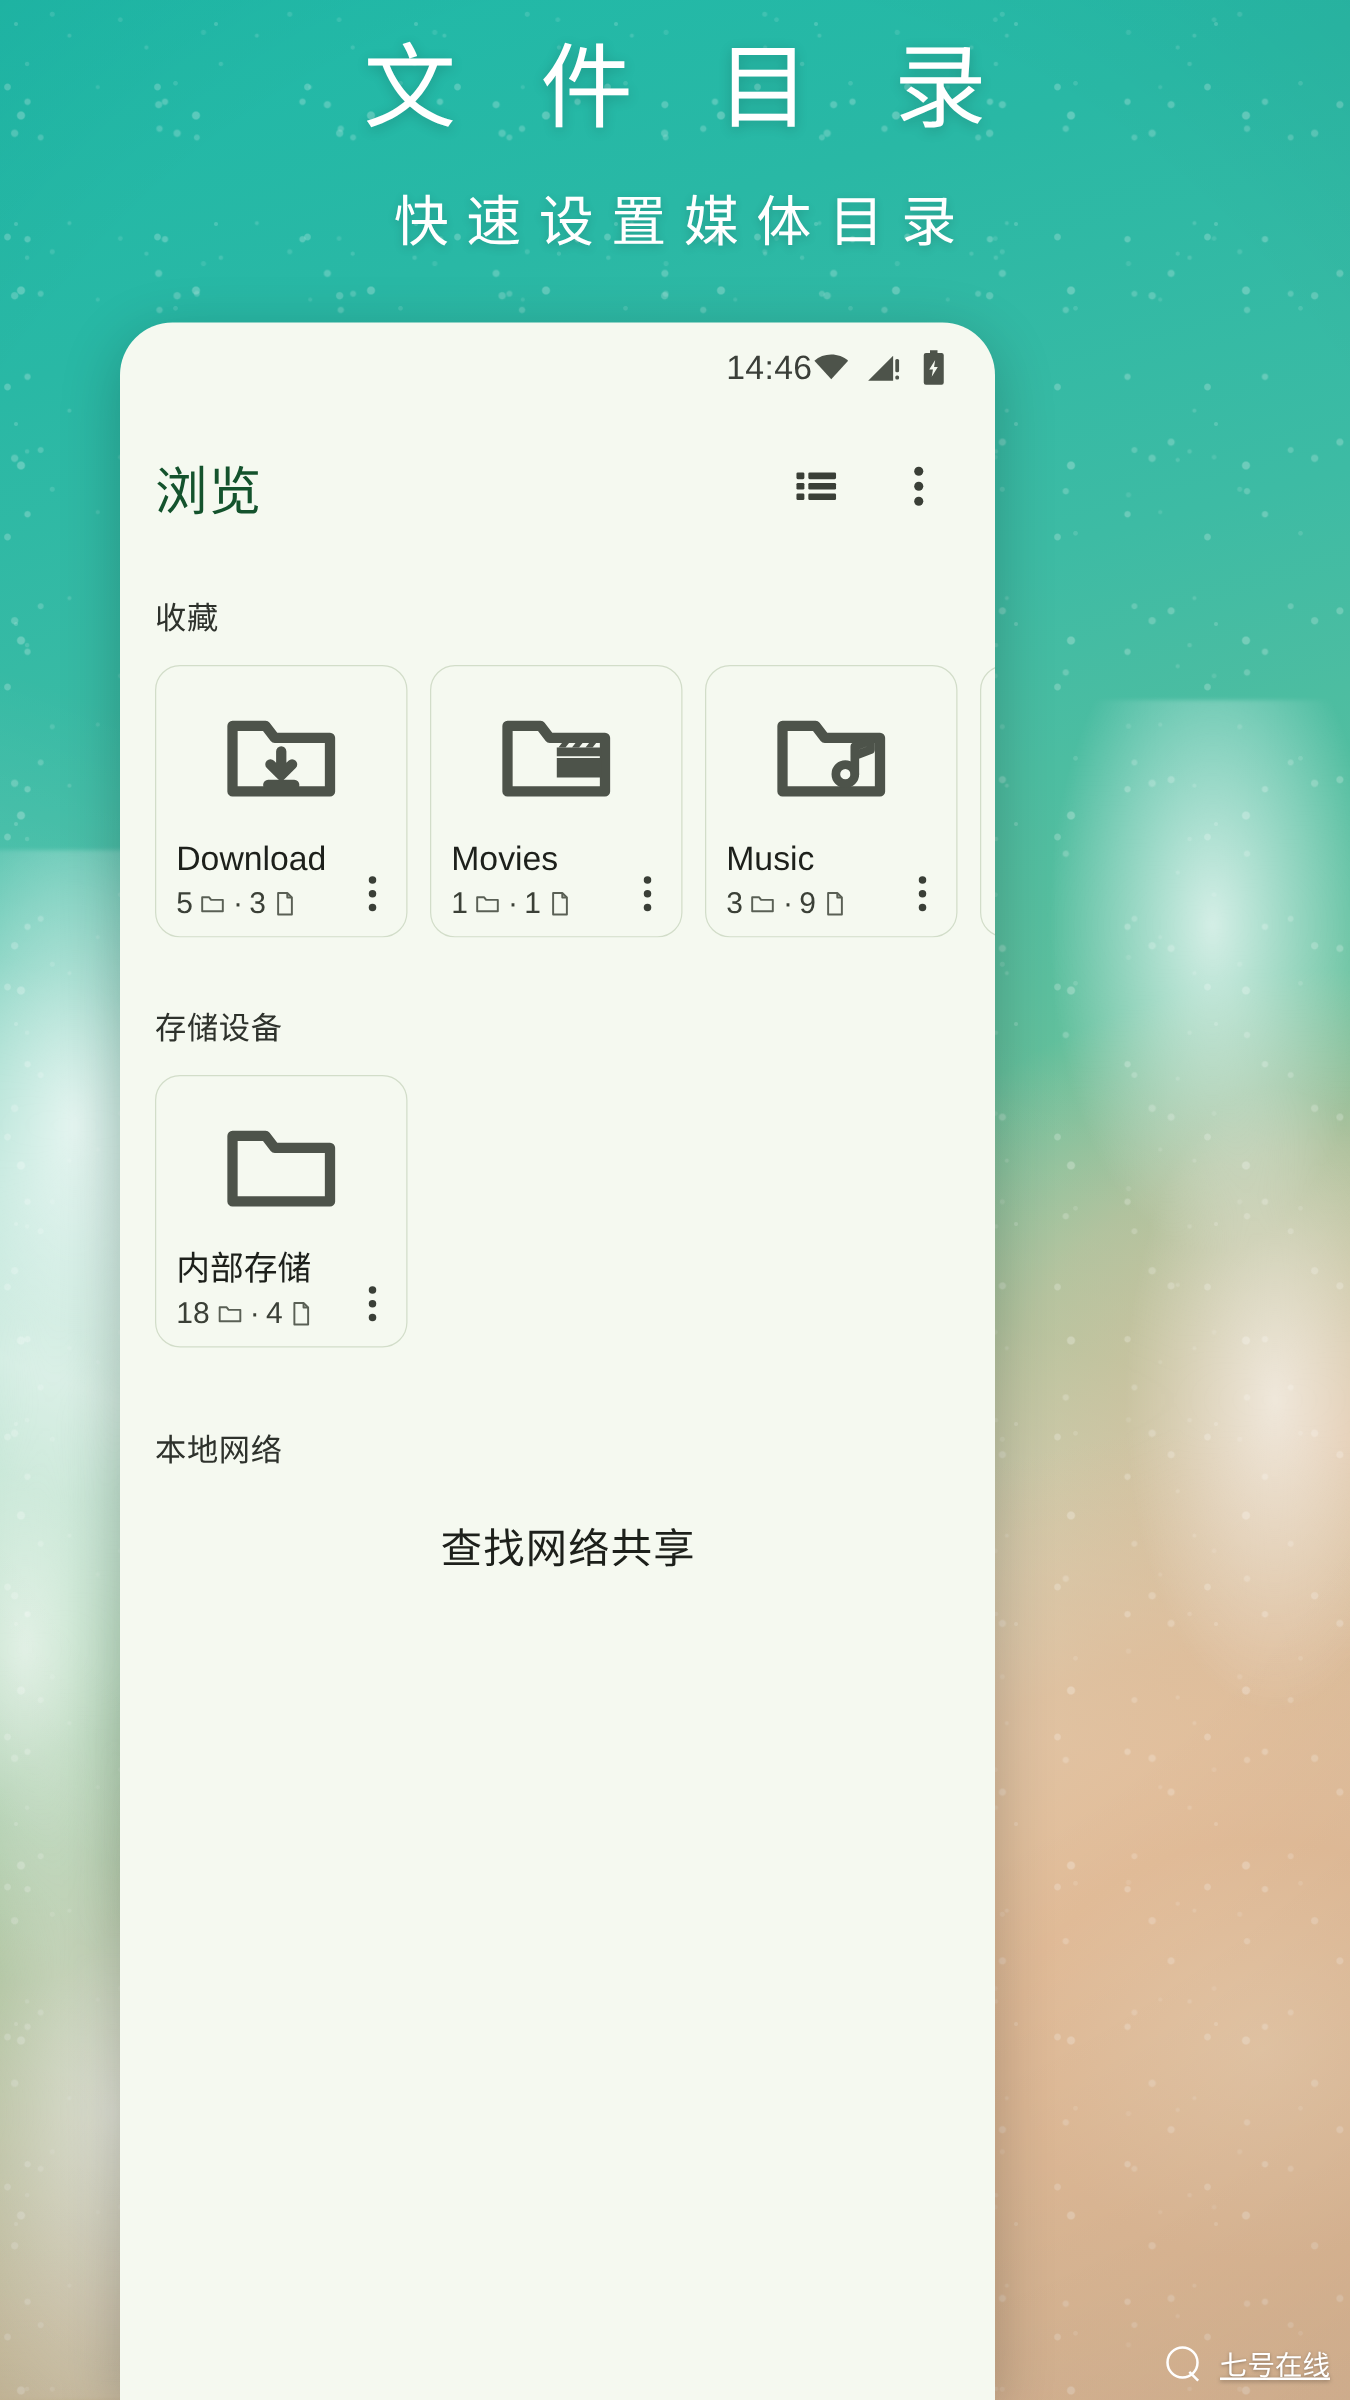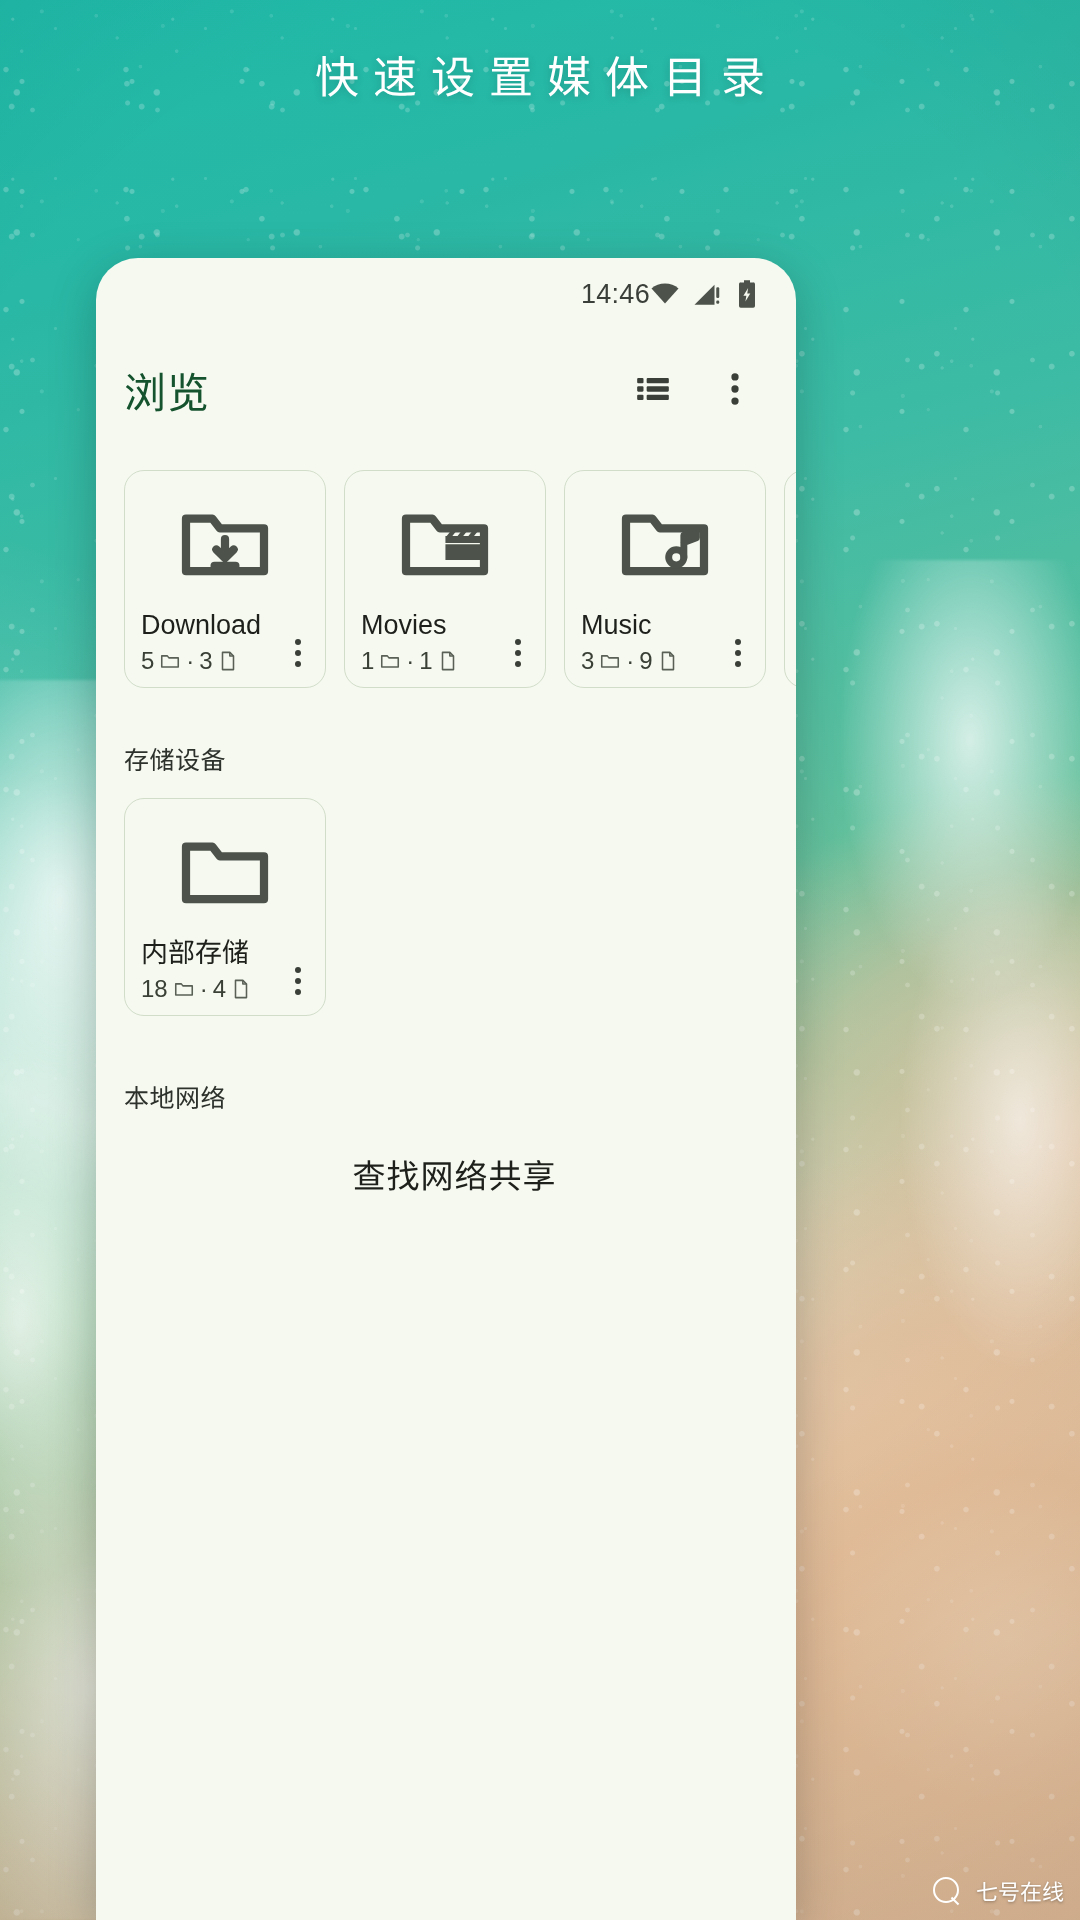--- a/index.html
+++ b/index.html
@@ -260,20 +260,21 @@
   .watermark {
     position: absolute;
     right: 16px;
     bottom: 14px;
     display: flex;
     align-items: center;
     gap: 17px;
     color: #ffffff;
     font-size: 22px;
     text-shadow: 0 1px 3px rgba(0,0,0,.35);
+    text-decoration: underline;
   }
   .wm-badge {
     width: 26px; height: 26px;
     border: 2px solid #fff;
     border-radius: 50%;
     position: relative;
   }
   .wm-badge::after {
     content: "";
     position: absolute;
@@ -288,20 +289,21 @@
 
 <div id="stage">
 
   <div class="bg-base"></div>
   <div class="bg-texture"></div>
   <div class="bg-foam-left"></div>
   <div class="bg-foam-right"></div>
   <div class="bg-vignette"></div>
 
   <div class="poster-head">
+    <div class="poster-title">文 件 目 录</div>
     <div class="poster-sub">快速设置媒体目录</div>
   </div>
 
   <div class="phone">
 
     <div class="statusbar">
       <div class="status-time">14:46</div>
       <div class="status-icons">
         <span>
           <svg width="30" height="30" viewBox="0 0 24 24" fill="#4d534a">
@@ -346,20 +348,21 @@
               <circle cx="4" cy="12" r="2.3"></circle>
               <circle cx="4" cy="19.6" r="2.3"></circle>
             </svg>
           </span>
         </div>
       </div>
     </div>
 
     <div class="content">
 
+      <div class="section-label">收藏</div>
 
       <div class="card-row">
 
         <div class="fcard">
           <div class="fcard-iconwrap">
             <svg width="104" height="104" viewBox="0 0 24 24" fill="none" stroke="#4d534a" stroke-width="1.9" stroke-linecap="round" stroke-linejoin="round">
               <path d="M3 6.4h6.1l1.7 2.2H21v9.9H3z"></path>
               <path d="M12 11.1v4.1M10 13.5l2 2 2-2M9.6 17.3h4.8"></path>
             </svg>
           </div>

